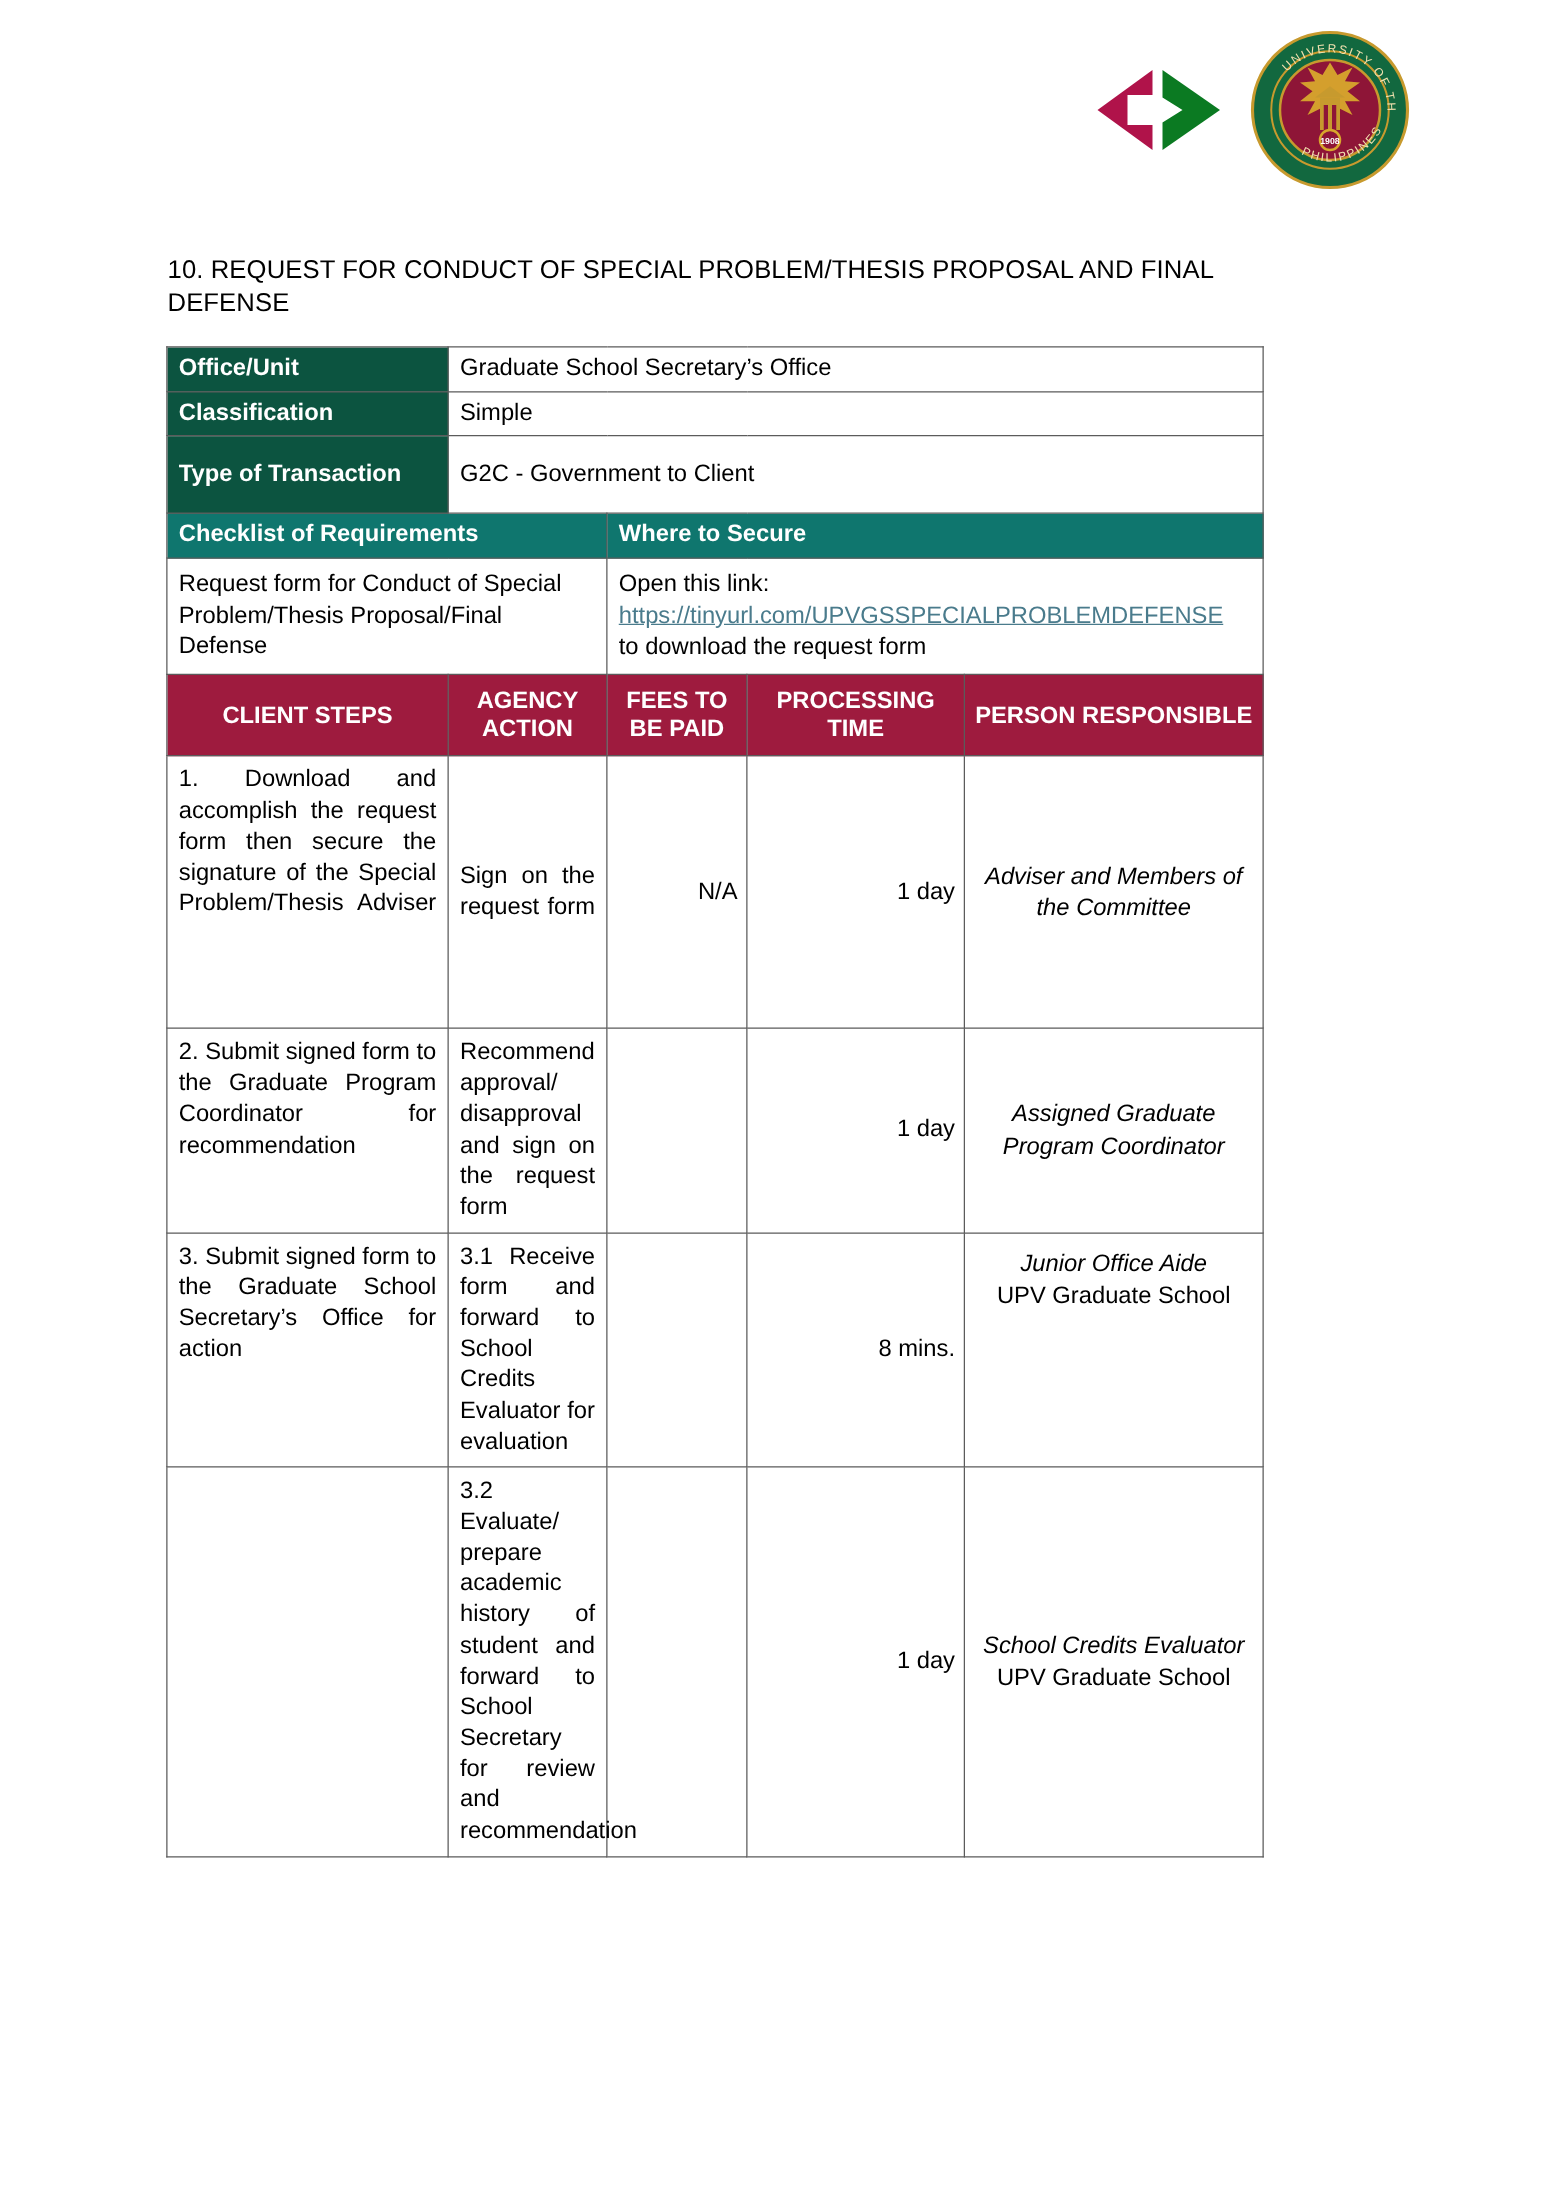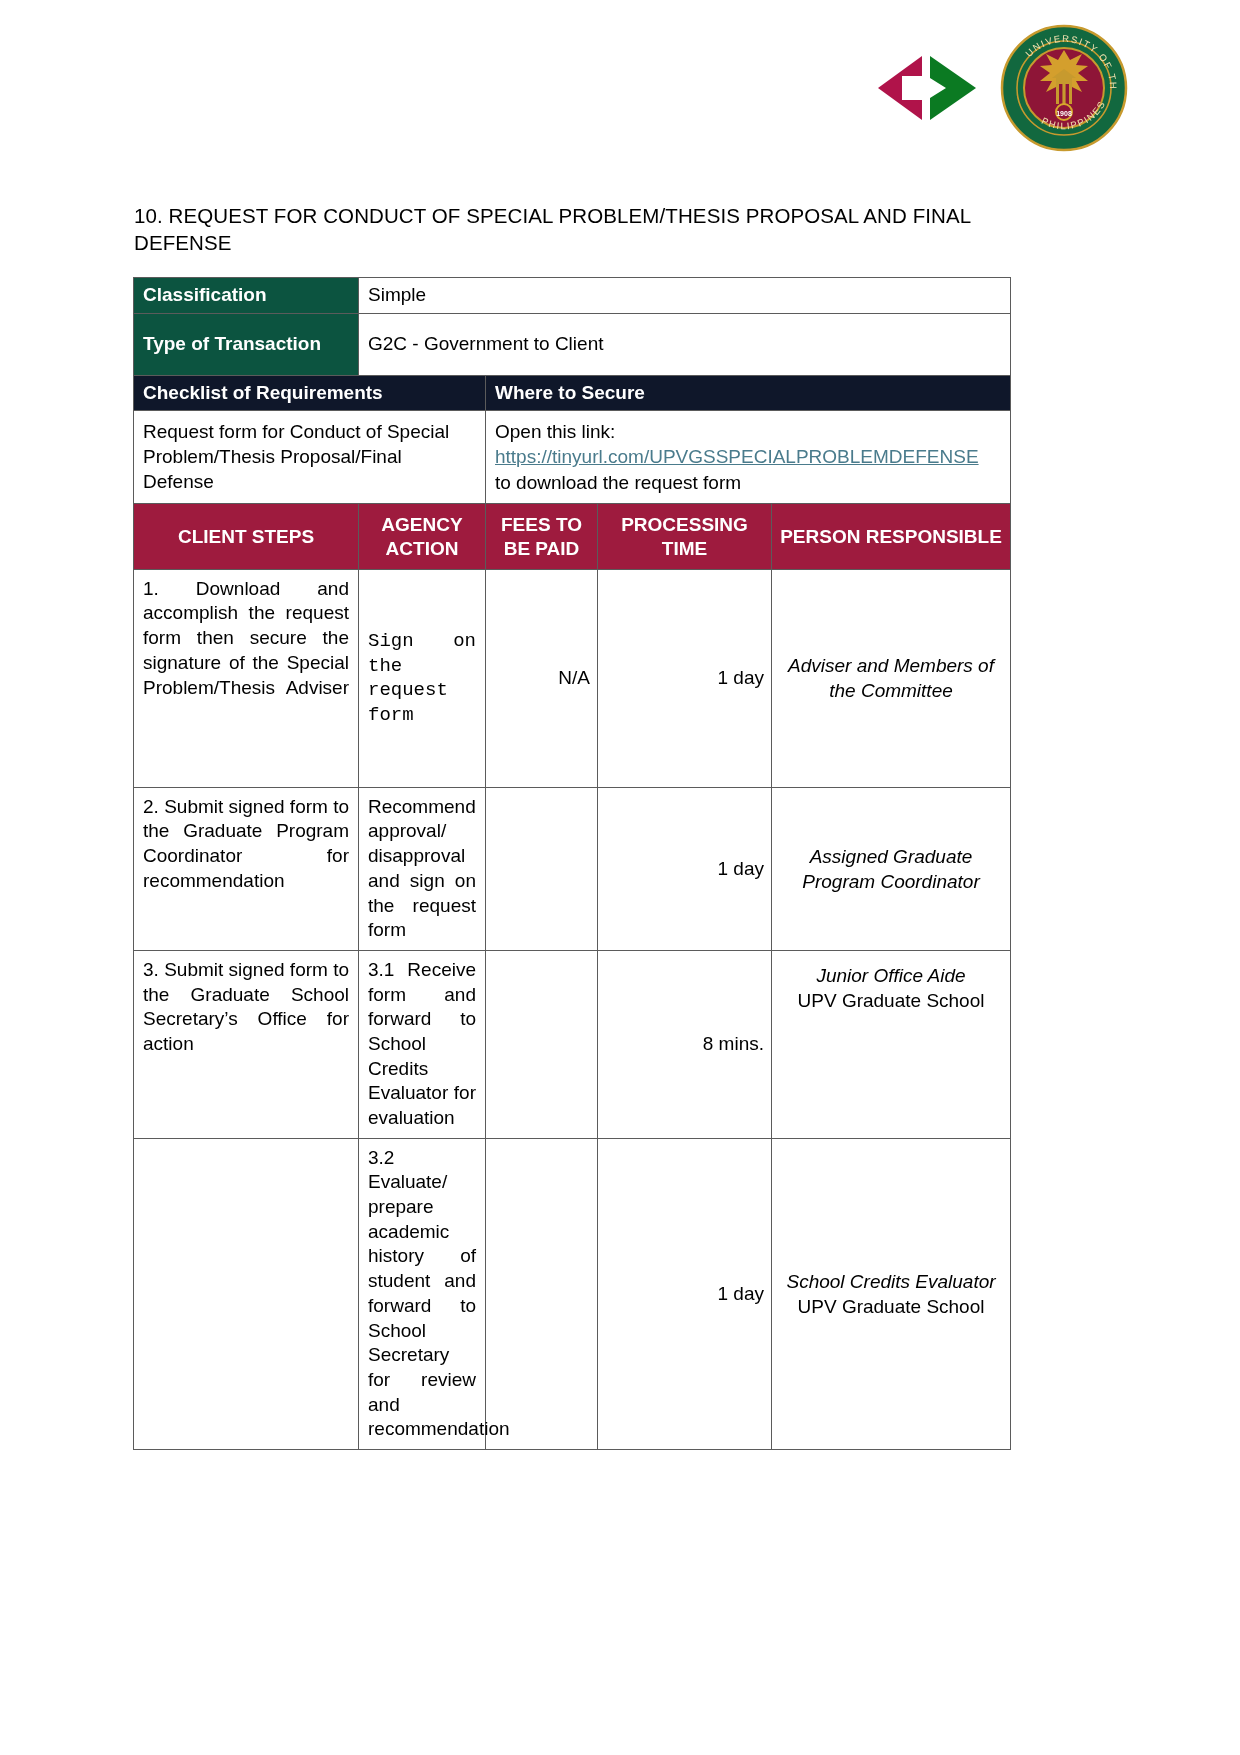--- a/index.html
+++ b/index.html
@@ -34,32 +34,32 @@
     padding:4px 7px;
     box-sizing:border-box;
   }
   
   .lbl{
     background:#0c5440;color:#ffffff;font-weight:bold;
     width:225px;padding:5px 9px;
   }
   .val{background:#ffffff;padding:5px 9px;}
   .secthead{
-    background:#0f172a;color:#ffffff;font-weight:bold;padding:5px 9px;
+    background:#0f766e;color:#ffffff;font-weight:bold;padding:5px 9px;
   }
   .link{color:#4a7b8c;text-decoration:underline;word-break:break-all;}
 
   
   .mhead td{
     background:#9e1b3e;color:#ffffff;font-weight:bold;
     text-align:center;vertical-align:middle;
     font-size:19px;line-height:1.22;padding:9px 4px;
   }
   .just{text-align:justify;text-align-last:justify;hyphens:none;padding:7px 9px;vertical-align:top;}
-  .midcell{vertical-align:middle;font-family:Liberation Mono, monospace;}
+  .midcell{vertical-align:middle;}
   .ital{font-style:italic;text-align:center;vertical-align:middle;line-height:1.32;}
   .ctr{text-align:right;vertical-align:middle;padding-left:11px;}
 </style>
 </head>
 <body>
 
 <div class="page">
 
   <div class="logos">
 
@@ -97,20 +97,24 @@
     <table>
       <colgroup>
         <col style="width:225px">
         <col style="width:127px">
         <col style="width:112px">
         <col style="width:174px">
         <col style="width:239px">
       </colgroup>
 
       <tbody>
+          <tr>
+        <td class="lbl">Office/Unit</td>
+        <td class="val" colspan="4">Graduate School Secretary’s Office</td>
+      </tr>
       <tr>
         <td class="lbl">Classification</td>
         <td class="val" colspan="4">Simple</td>
       </tr>
       <tr>
         <td class="lbl" style="height:62px">Type of Transaction</td>
         <td class="val" colspan="4">G2C - Government to Client</td>
       </tr>
 
       <tr>

